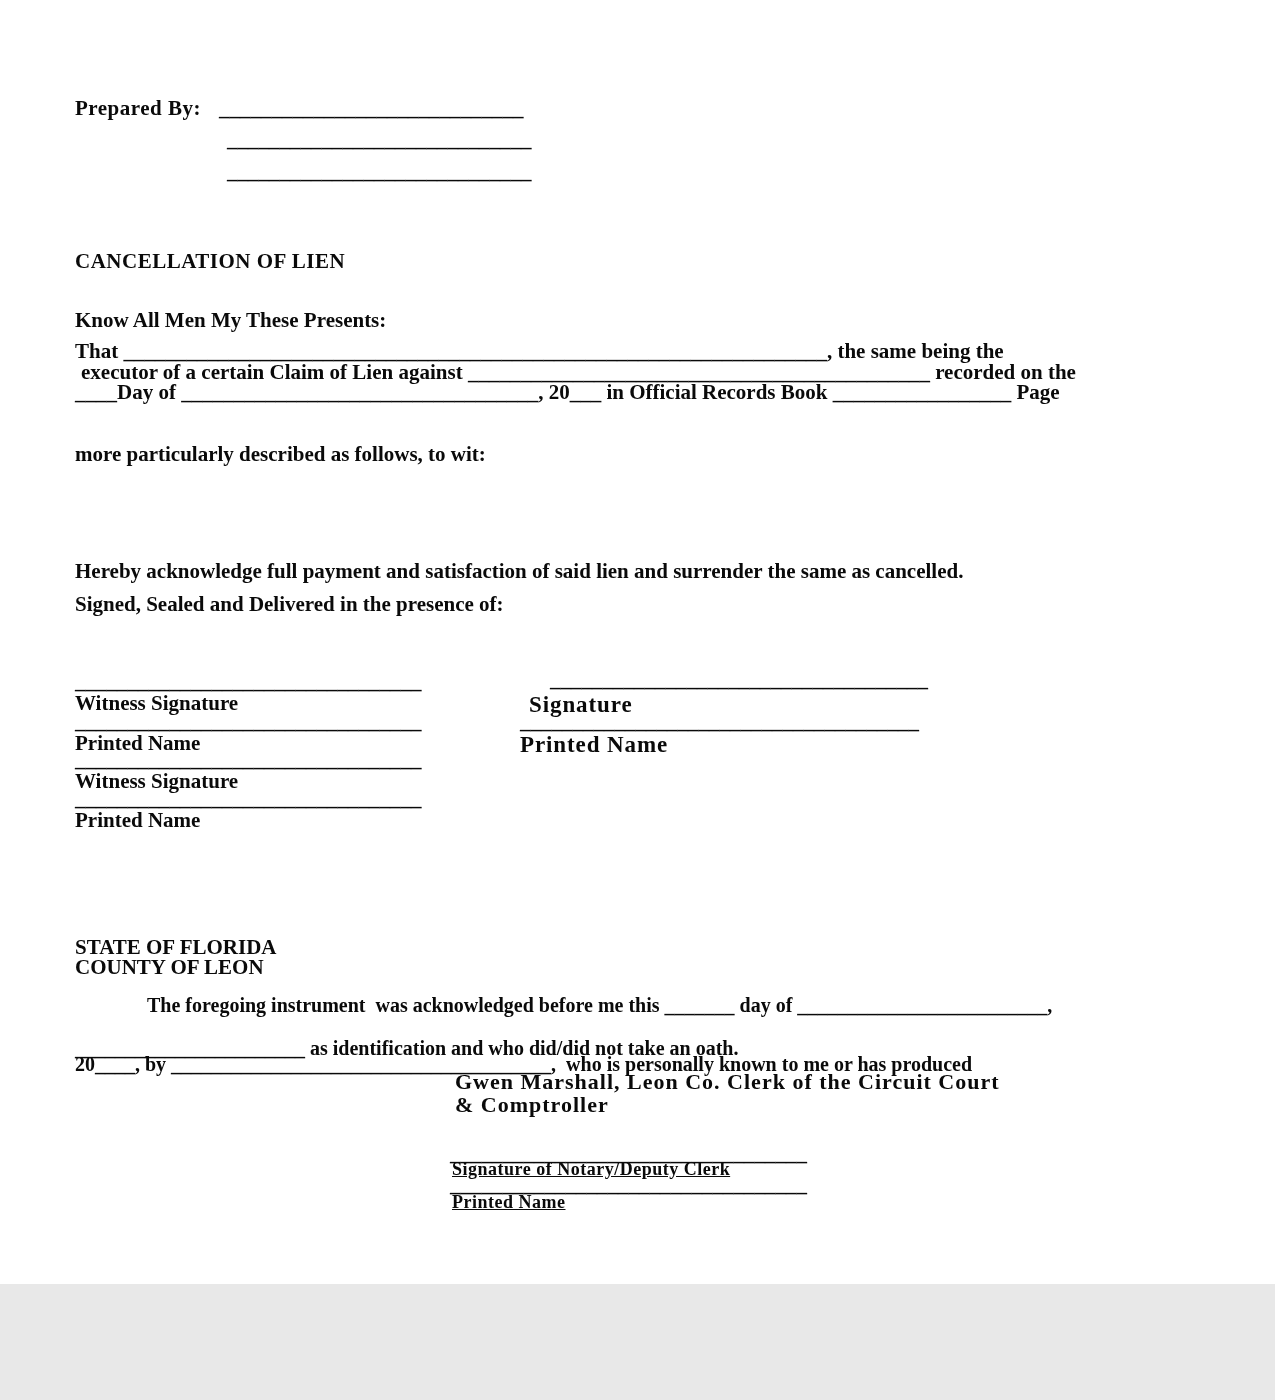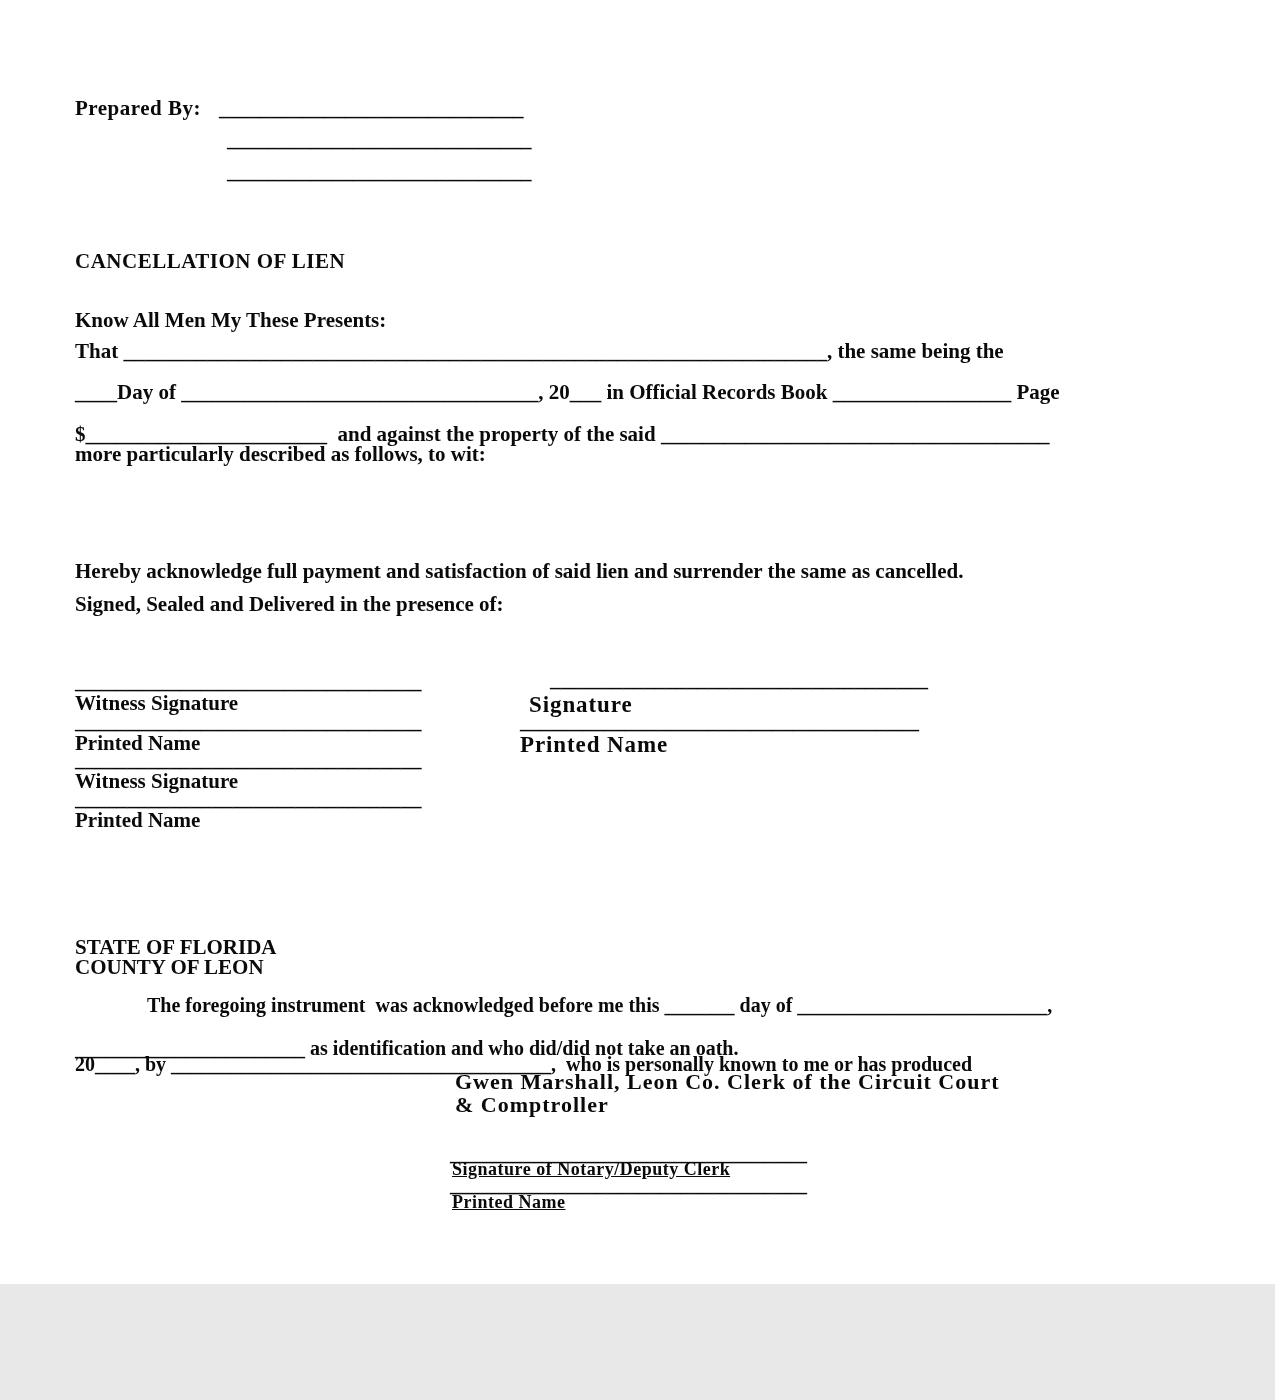--- a/index.html
+++ b/index.html
@@ -51,22 +51,22 @@
 
   <div class="abs fs21" style="left:75px; top:98px;"><span class="ls05">Prepared By:</span><span style="display:inline-block;width:18px;"></span><span class="rule">_____________________________</span></div>
   <div class="abs fs21 rule" style="left:227px; top:129px;">_____________________________</div>
   <div class="abs fs21 rule" style="left:227px; top:161px;">_____________________________</div>
 
   <div class="abs fs21 ls05" style="left:75px; top:251px;">CANCELLATION OF LIEN</div>
 
   <div class="abs fs21" style="left:75px; top:310px;">Know All Men My These Presents:</div>
 
   <div class="abs fs21" style="left:75px; top:341px;">That ___________________________________________________________________, the same being the</div>
+  <div class="abs fs21" style="left:81px; top:362px;">executor of a certain Claim of Lien against ____________________________________________ recorded on the</div>
   <div class="abs fs21" style="left:75px; top:382px;">____Day of __________________________________, 20___ in Official Records Book _________________ Page</div>
-  <div class="abs fs21" style="left:75px; top:424px;">$_______________________  and against the property of the said _____________________________________</div>
   <div class="abs fs21" style="left:75px; top:444px;">more particularly described as follows, to wit:</div>
 
   <div class="abs fs21" style="left:75px; top:561px;">Hereby acknowledge full payment and satisfaction of said lien and surrender the same as cancelled.</div>
   <div class="abs fs21" style="left:75px; top:594px;">Signed, Sealed and Delivered in the presence of:</div>
 
   <div class="abs fs21 rule" style="left:75px; top:671px;">_________________________________</div>
   <div class="abs fs21" style="left:75px; top:693px;">Witness Signature</div>
   <div class="abs fs21 rule" style="left:75px; top:711px;">_________________________________</div>
   <div class="abs fs21" style="left:75px; top:733px;">Printed Name</div>
   <div class="abs fs21 rule" style="left:75px; top:749px;">_________________________________</div>

